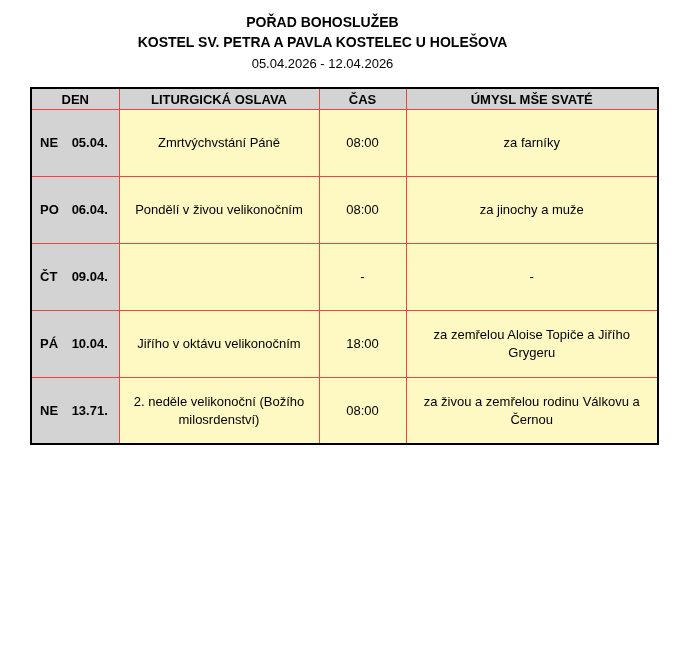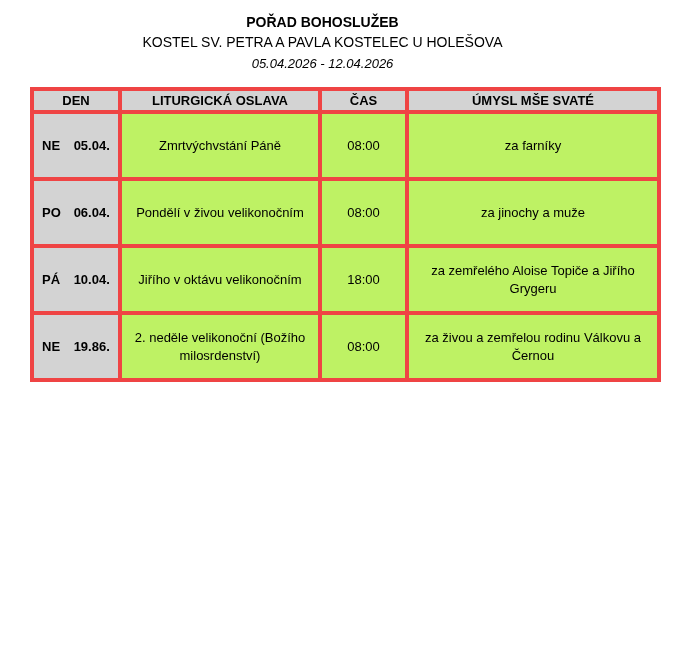--- a/index.html
+++ b/index.html
@@ -11,48 +11,48 @@
     font-family: "Liberation Sans", sans-serif;
     color: #000000;
   }
   .page {
     width: 645px;
     height: 671px;
     padding-top: 12px;
   }
   .titles { text-align: center; line-height: 1.45; }
   .title    { font-size: 14px; font-weight: bold; }
-  .subtitle { font-size: 14px; font-weight: normal; }
-  .daterange{ font-size: 13px; font-weight: normal; margin-top: 2px; font-style: italic; }
+  .subtitle { font-size: 14px; font-weight: bold; }
+  .daterange{ font-size: 13px; font-weight: normal; margin-top: 2px; }
 
   table.schedule {
     border-collapse: collapse;
     table-layout: fixed;
     width: 627px;
     margin: 14px 0 0 30px;
     border: 2px solid #000000;
   }
   .schedule th, .schedule td {
-    border: 4px solid #ef4444;
+    border: 1px solid #ef4444;
     font-size: 13px;
     text-align: center;
     vertical-align: middle;
     overflow: hidden;
   }
   .schedule th {
     background: #d3d3d3;
     font-weight: bold;
     height: 21px;
     padding: 2px 2px;
   }
   .schedule td {
     height: 67px;
     padding: 2px 8px;
     line-height: 1.35;
-    background: #bef264;
+    background: #fef9c3;
   }
   .schedule td.den {
     background: #d3d3d3;
     font-weight: bold;
     text-align: left;
     padding-right: 2px;
     white-space: nowrap;
   }
   .schedule td.den .day-abbr {
     display: inline-block;
@@ -99,31 +99,40 @@
         <td class="den">
           <span class="day-abbr">PO</span>
           <span>06.04.</span>
         </td>
         <td>Pondělí v živou velikonočním</td>
         <td>08:00</td>
         <td>za jinochy a muže</td>
       </tr>
       <tr>
         <td class="den">
+          <span class="day-abbr">ČT</span>
+          <span>09.04.</span>
+        </td>
+        <td></td>
+        <td>-</td>
+        <td>-</td>
+      </tr>
+      <tr>
+        <td class="den">
           <span class="day-abbr">PÁ</span>
           <span>10.04.</span>
         </td>
         <td>Jiřího v oktávu velikonočním</td>
         <td>18:00</td>
-        <td>za zemřelého Aloise Topiče a Jiřího Grygeru</td>
+        <td>za zemřelou Aloise Topiče a Jiřího Grygeru</td>
       </tr>
       <tr>
         <td class="den">
           <span class="day-abbr">NE</span>
-          <span>19.86.</span>
+          <span>13.71.</span>
         </td>
         <td>2. neděle velikonoční (Božího milosrdenství)</td>
         <td>08:00</td>
         <td>za živou a zemřelou rodinu Válkovu a Černou</td>
       </tr>
     </tbody>
   </table>
 
 </div>
 

